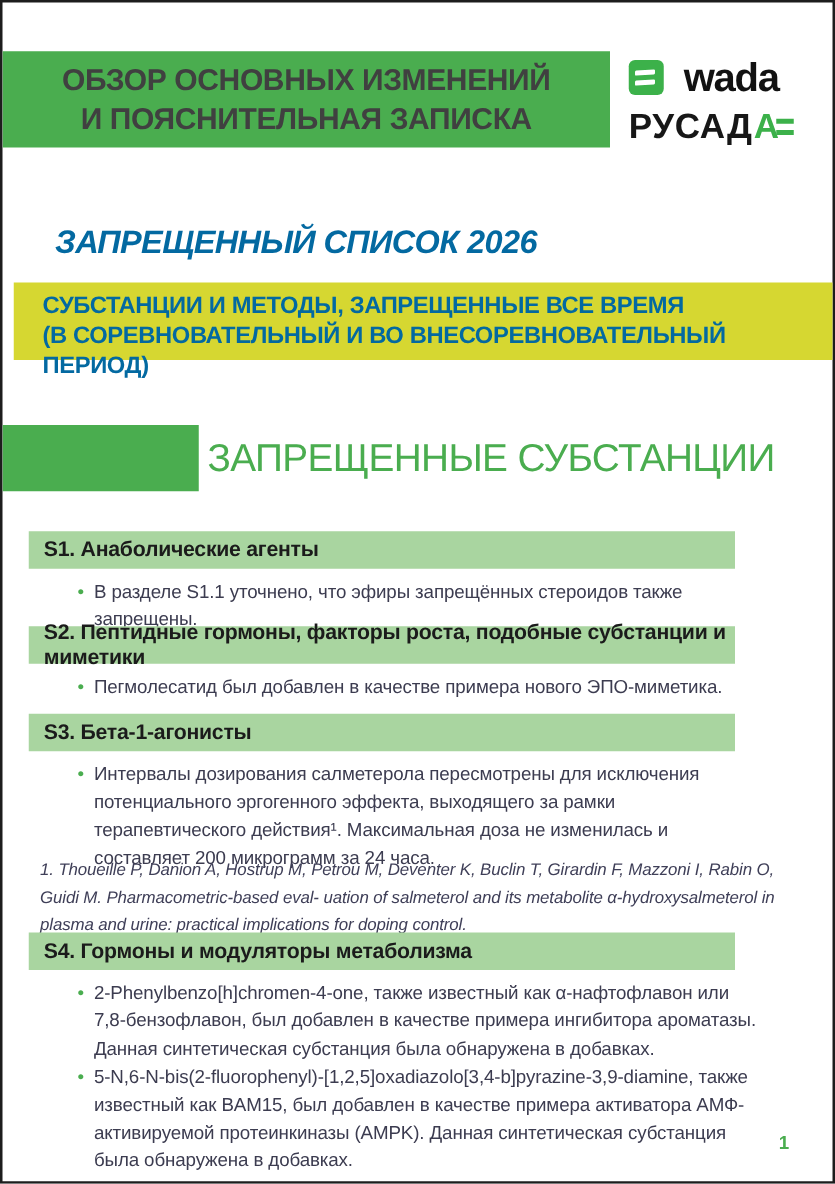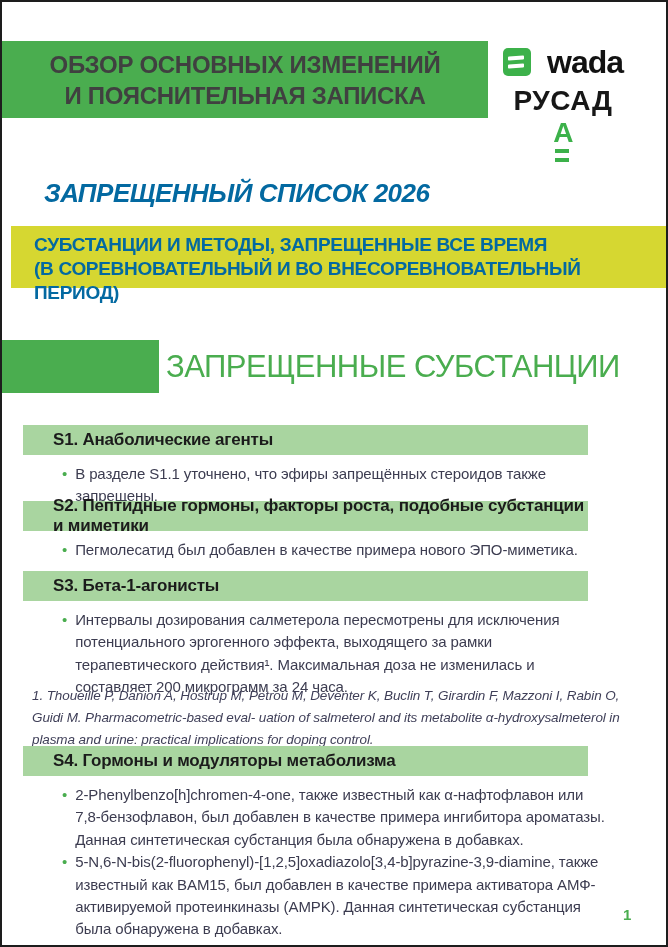--- a/index.html
+++ b/index.html
@@ -20,21 +20,21 @@
     font-weight:bold;font-size:24px;line-height:31px;letter-spacing:-0.3px;
     text-align:center;
   }
   .logos{position:absolute;left:501px;top:42px;}
   .wada-row{display:flex;align-items:center;gap:16px;height:36px;}
   .wada-icon{width:28px;height:28px;background:#3cb14a;border-radius:5px;position:relative;flex:0 0 auto;}
   .wada-icon .bar{position:absolute;left:5px;width:16px;height:4px;background:#ffffff;border-radius:1px;transform:skewY(-4deg);}
   .wada-icon .bar.b1{top:8px;}
   .wada-icon .bar.b2{top:16px;}
   .wada-text{font-size:32px;font-weight:bold;color:#121212;letter-spacing:-1px;}
-  .rusada-row{display:flex;align-items:center;margin-top:5px;font-size:28px;font-weight:bold;color:#171717;letter-spacing:0.5px;flex-direction:column;}
+  .rusada-row{display:flex;align-items:center;margin-top:5px;font-size:28px;font-weight:bold;color:#171717;letter-spacing:0.5px;}
   .rusada-a{color:#3cb14a;margin-left:1px;}
   .rusada-bars{display:inline-flex;flex-direction:column;gap:5px;margin-left:-3px;}
   .rusada-bars i{display:block;width:14px;height:4px;background:#3cb14a;}
   
   .doc-title{
     position:absolute;left:42px;top:176px;
     font-size:26px;font-weight:bold;font-style:italic;color:#0369a1;letter-spacing:-0.5px;
   }
   .yellow-banner{
     position:absolute;left:9px;top:224px;width:664px;height:62px;
@@ -44,21 +44,21 @@
   .green-block{position:absolute;left:0;top:338px;width:157px;height:53px;background:#4aad4f;}
   .green-heading{
     position:absolute;left:164px;top:338px;height:53px;
     display:flex;align-items:center;
     font-size:31px;color:#4aad4f;letter-spacing:-0.5px;
   }
   
   .section-banner{
     position:absolute;left:21px;width:565px;height:30px;
     background:#a9d5a0;box-sizing:border-box;
-    display:flex;align-items:center;padding-left:30px;
+    display:flex;align-items:center;padding-left:12px;
     font-size:17px;font-weight:bold;color:#1b1b1b;letter-spacing:-0.2px;
   }
   .banner-s1{top:423px;}
   .banner-s2{top:499px;}
   .banner-s3{top:569px;}
   .banner-s4{top:744px;}
   .bullets{
     position:absolute;left:60px;width:548px;
     font-size:15px;line-height:22.4px;color:#3c3c50;letter-spacing:-0.1px;
   }

